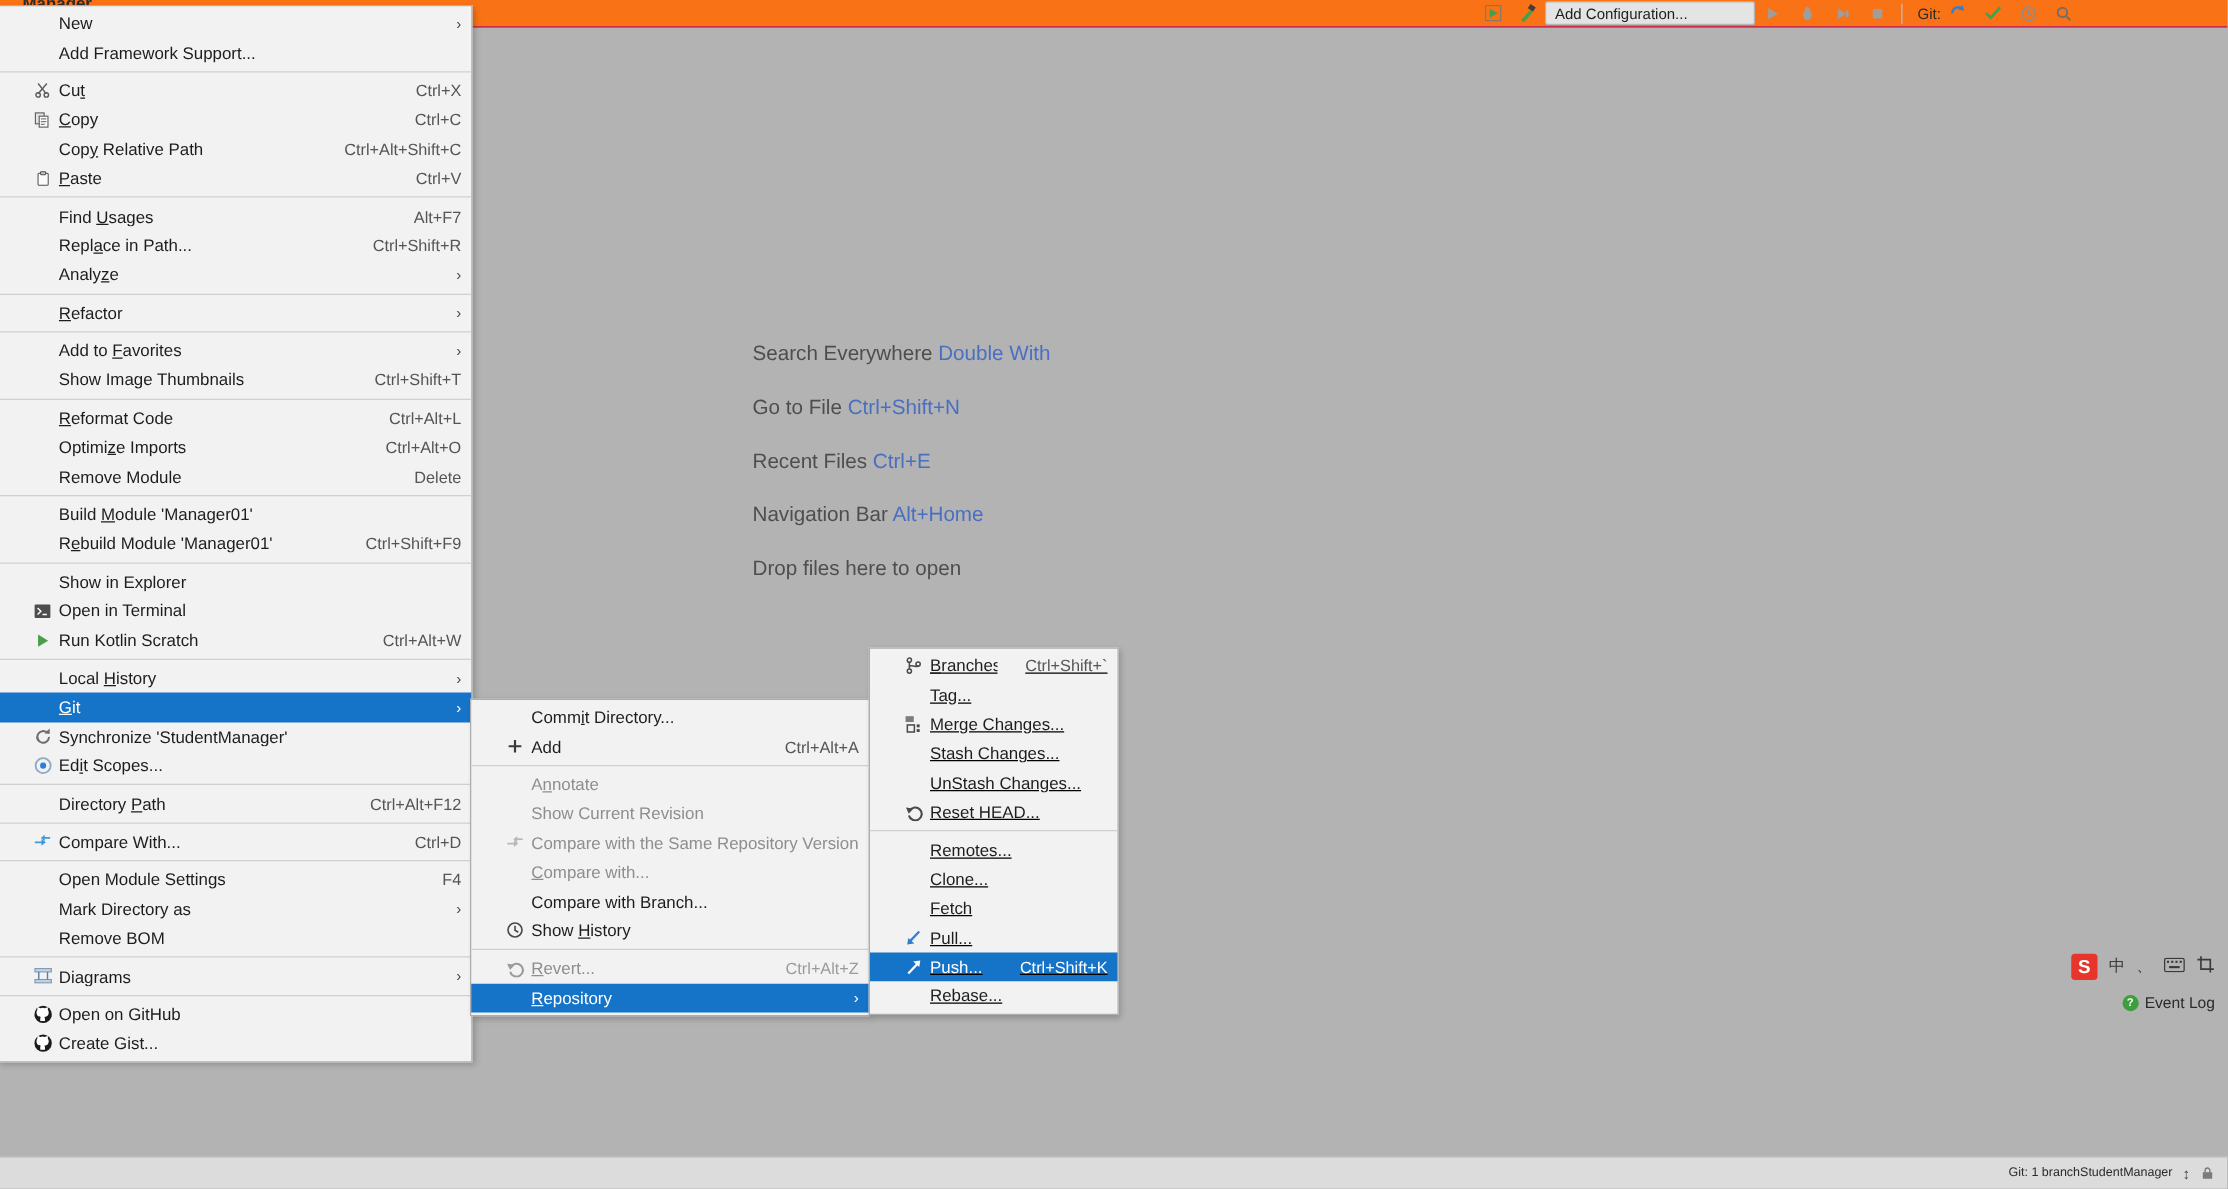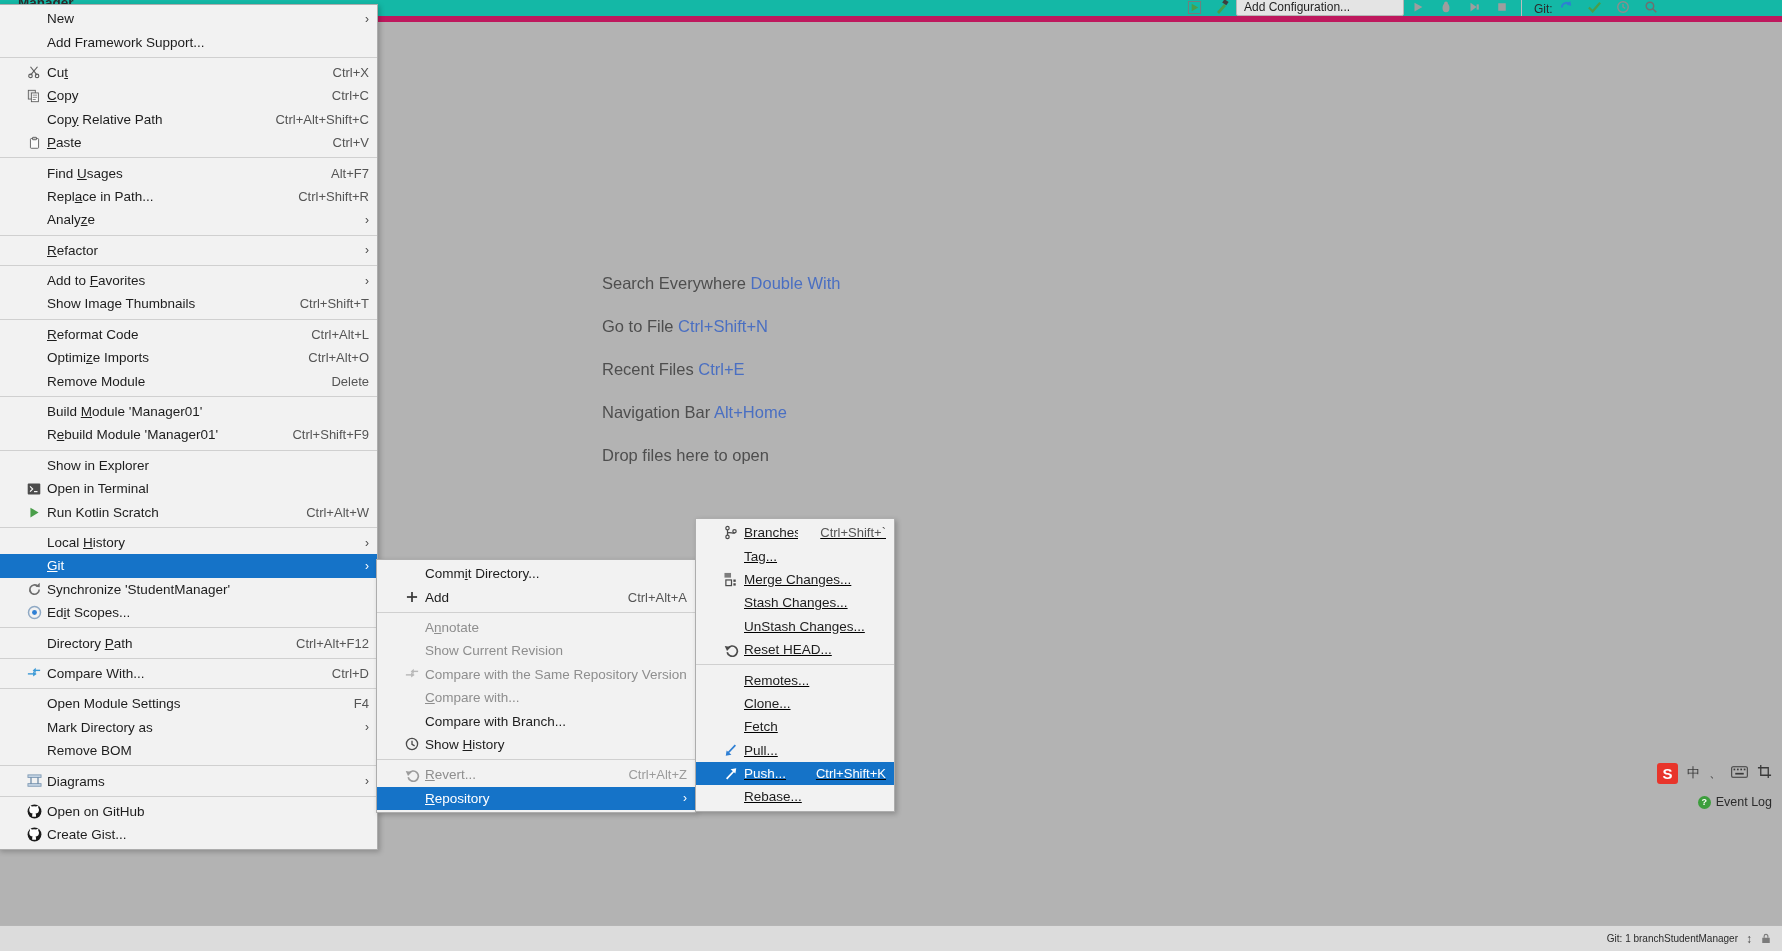--- a/index.html
+++ b/index.html
@@ -22,24 +22,24 @@
     inset: 0;
     background: #b3b3b3;
   }
 
   
   #toolbar {
     position: absolute;
     left: 0; top: 0;
     width: 1782px;
     height: 22px;
-    background: #14b8a6;
-    border-bottom: 6px solid #be185d;
+    background: #f97316;
+    border-bottom: 1px solid #be185d;
     display: flex;
-    align-items: flex-end;
+    align-items: center;
     box-sizing: border-box;
   }
   #toolbar .tb-spacer { flex: 0 0 1180px; }
   .tb-ico {
     width: 22px; height: 18px;
     margin: 0 3px;
     display: inline-flex;
     align-items: center;
     justify-content: center;
     position: relative;

